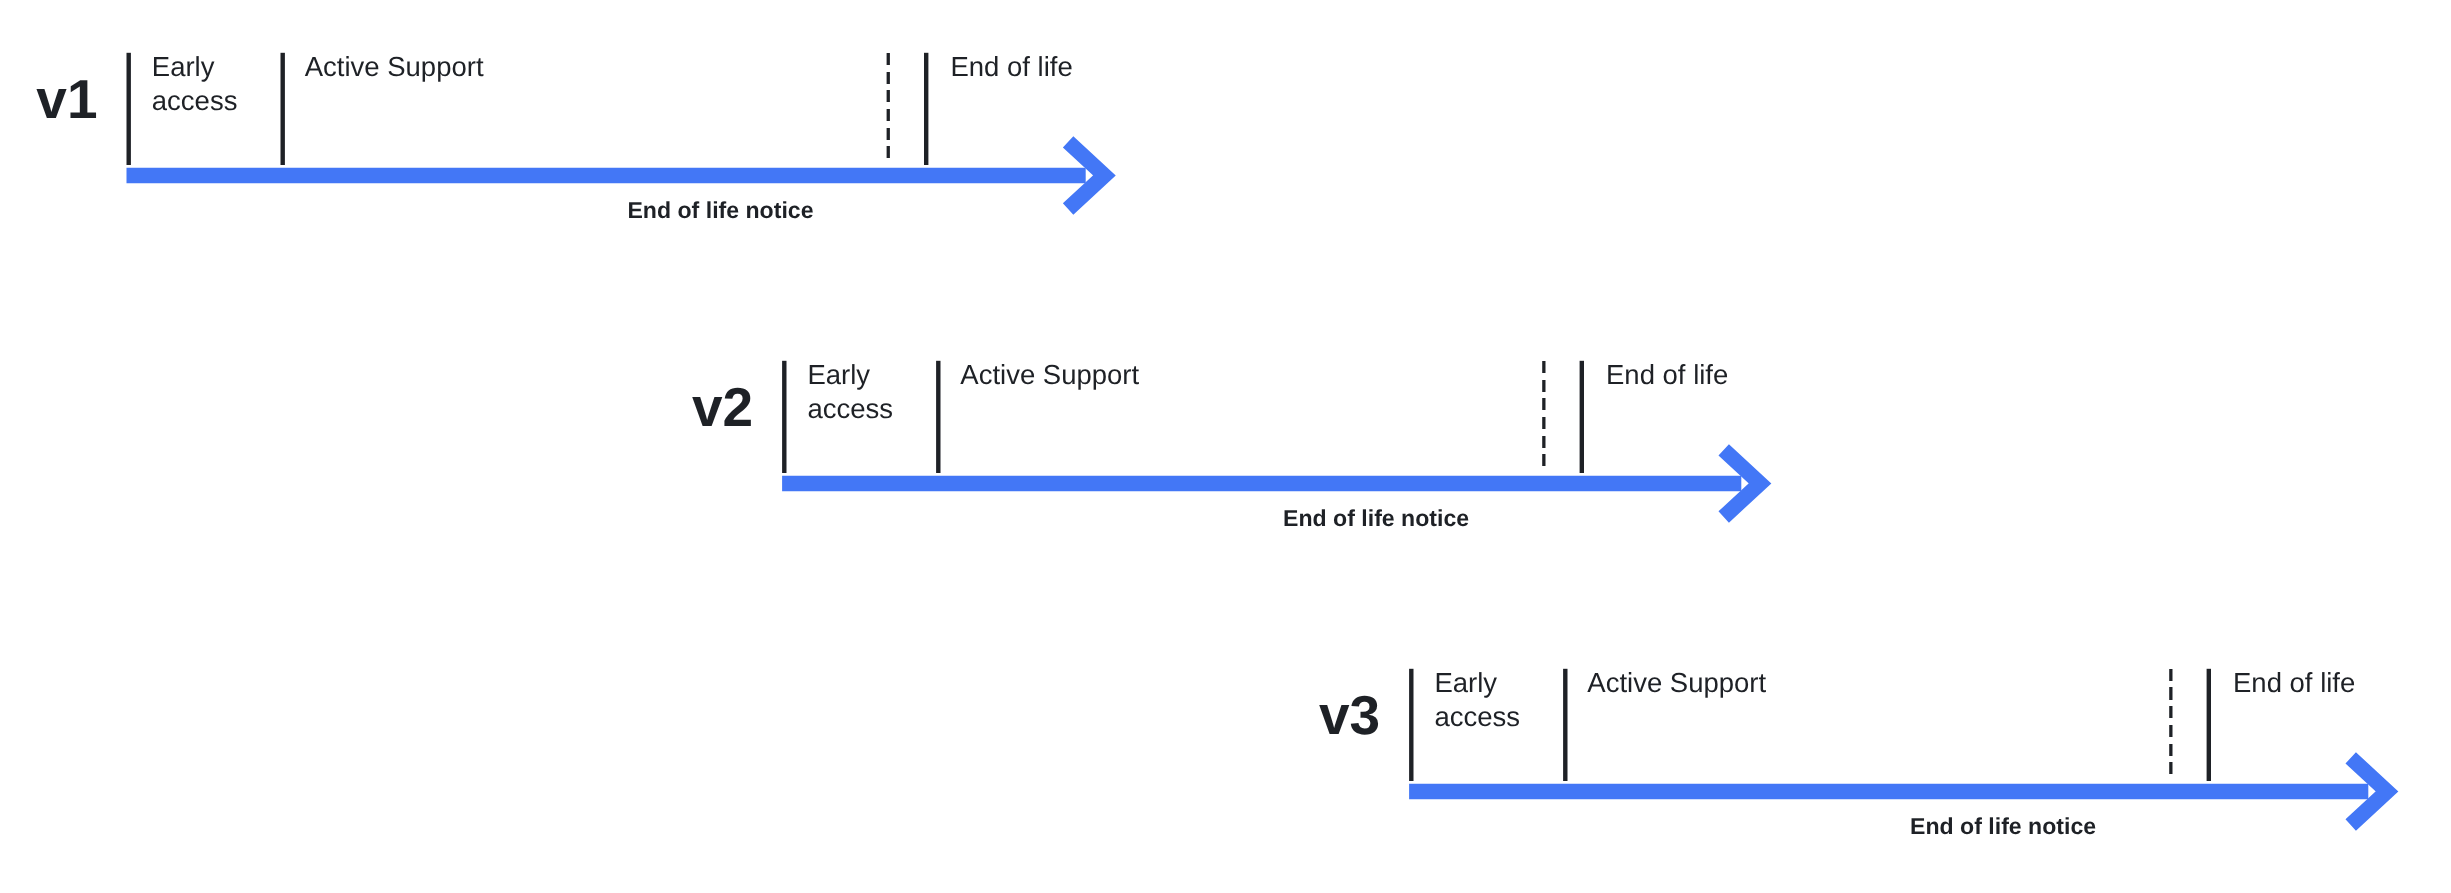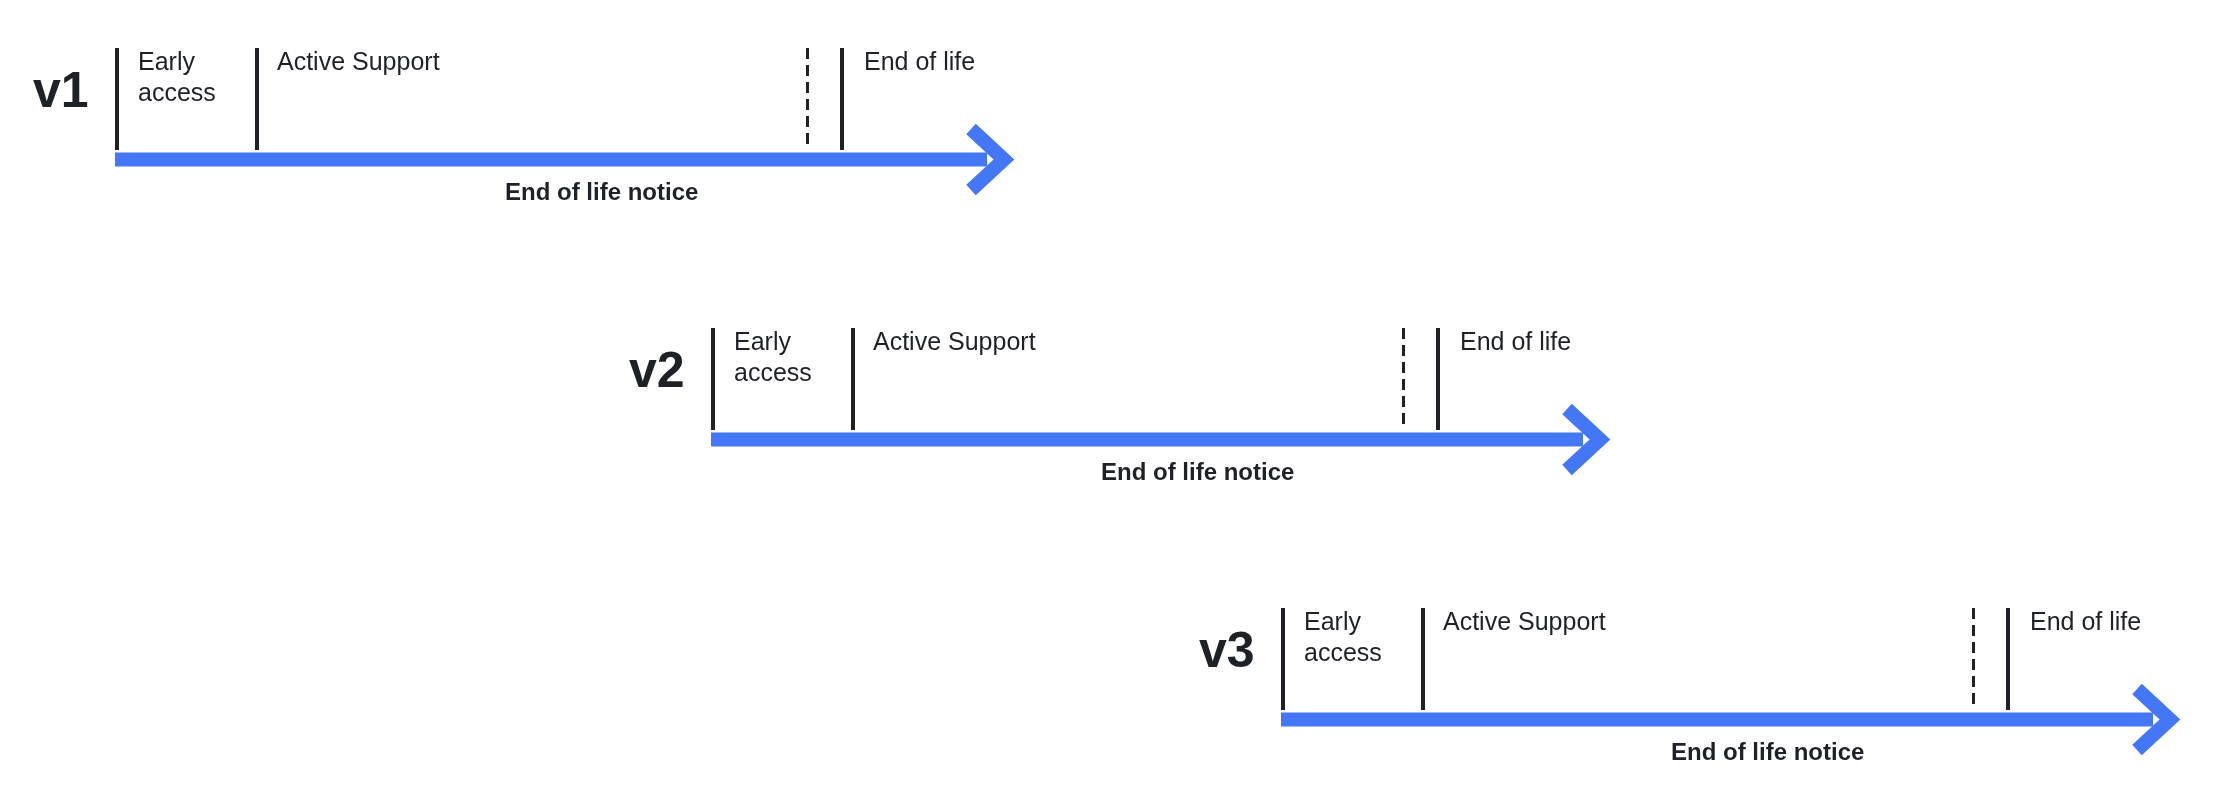--- a/index.html
+++ b/index.html
@@ -70,22 +70,22 @@
     white-space: nowrap;
   }
   .plabel.early  { left: 138px; width: 104px; white-space: normal; }
   .plabel.active { left: 277px; }
   .plabel.eol    { left: 864px; }
   .notice {
     position: absolute;
     left: 505px;
     top: 176px;
     width: 300px;
-    text-align: left;
-    font-size: 24px;
+    text-align: center;
+    font-size: 21px;
     line-height: 31px;
     font-weight: bold;
     color: var(--ink);
     white-space: nowrap;
   }
   .arrow {
     position: absolute;
     left: 115px;
     top: 115px;
     overflow: visible;

